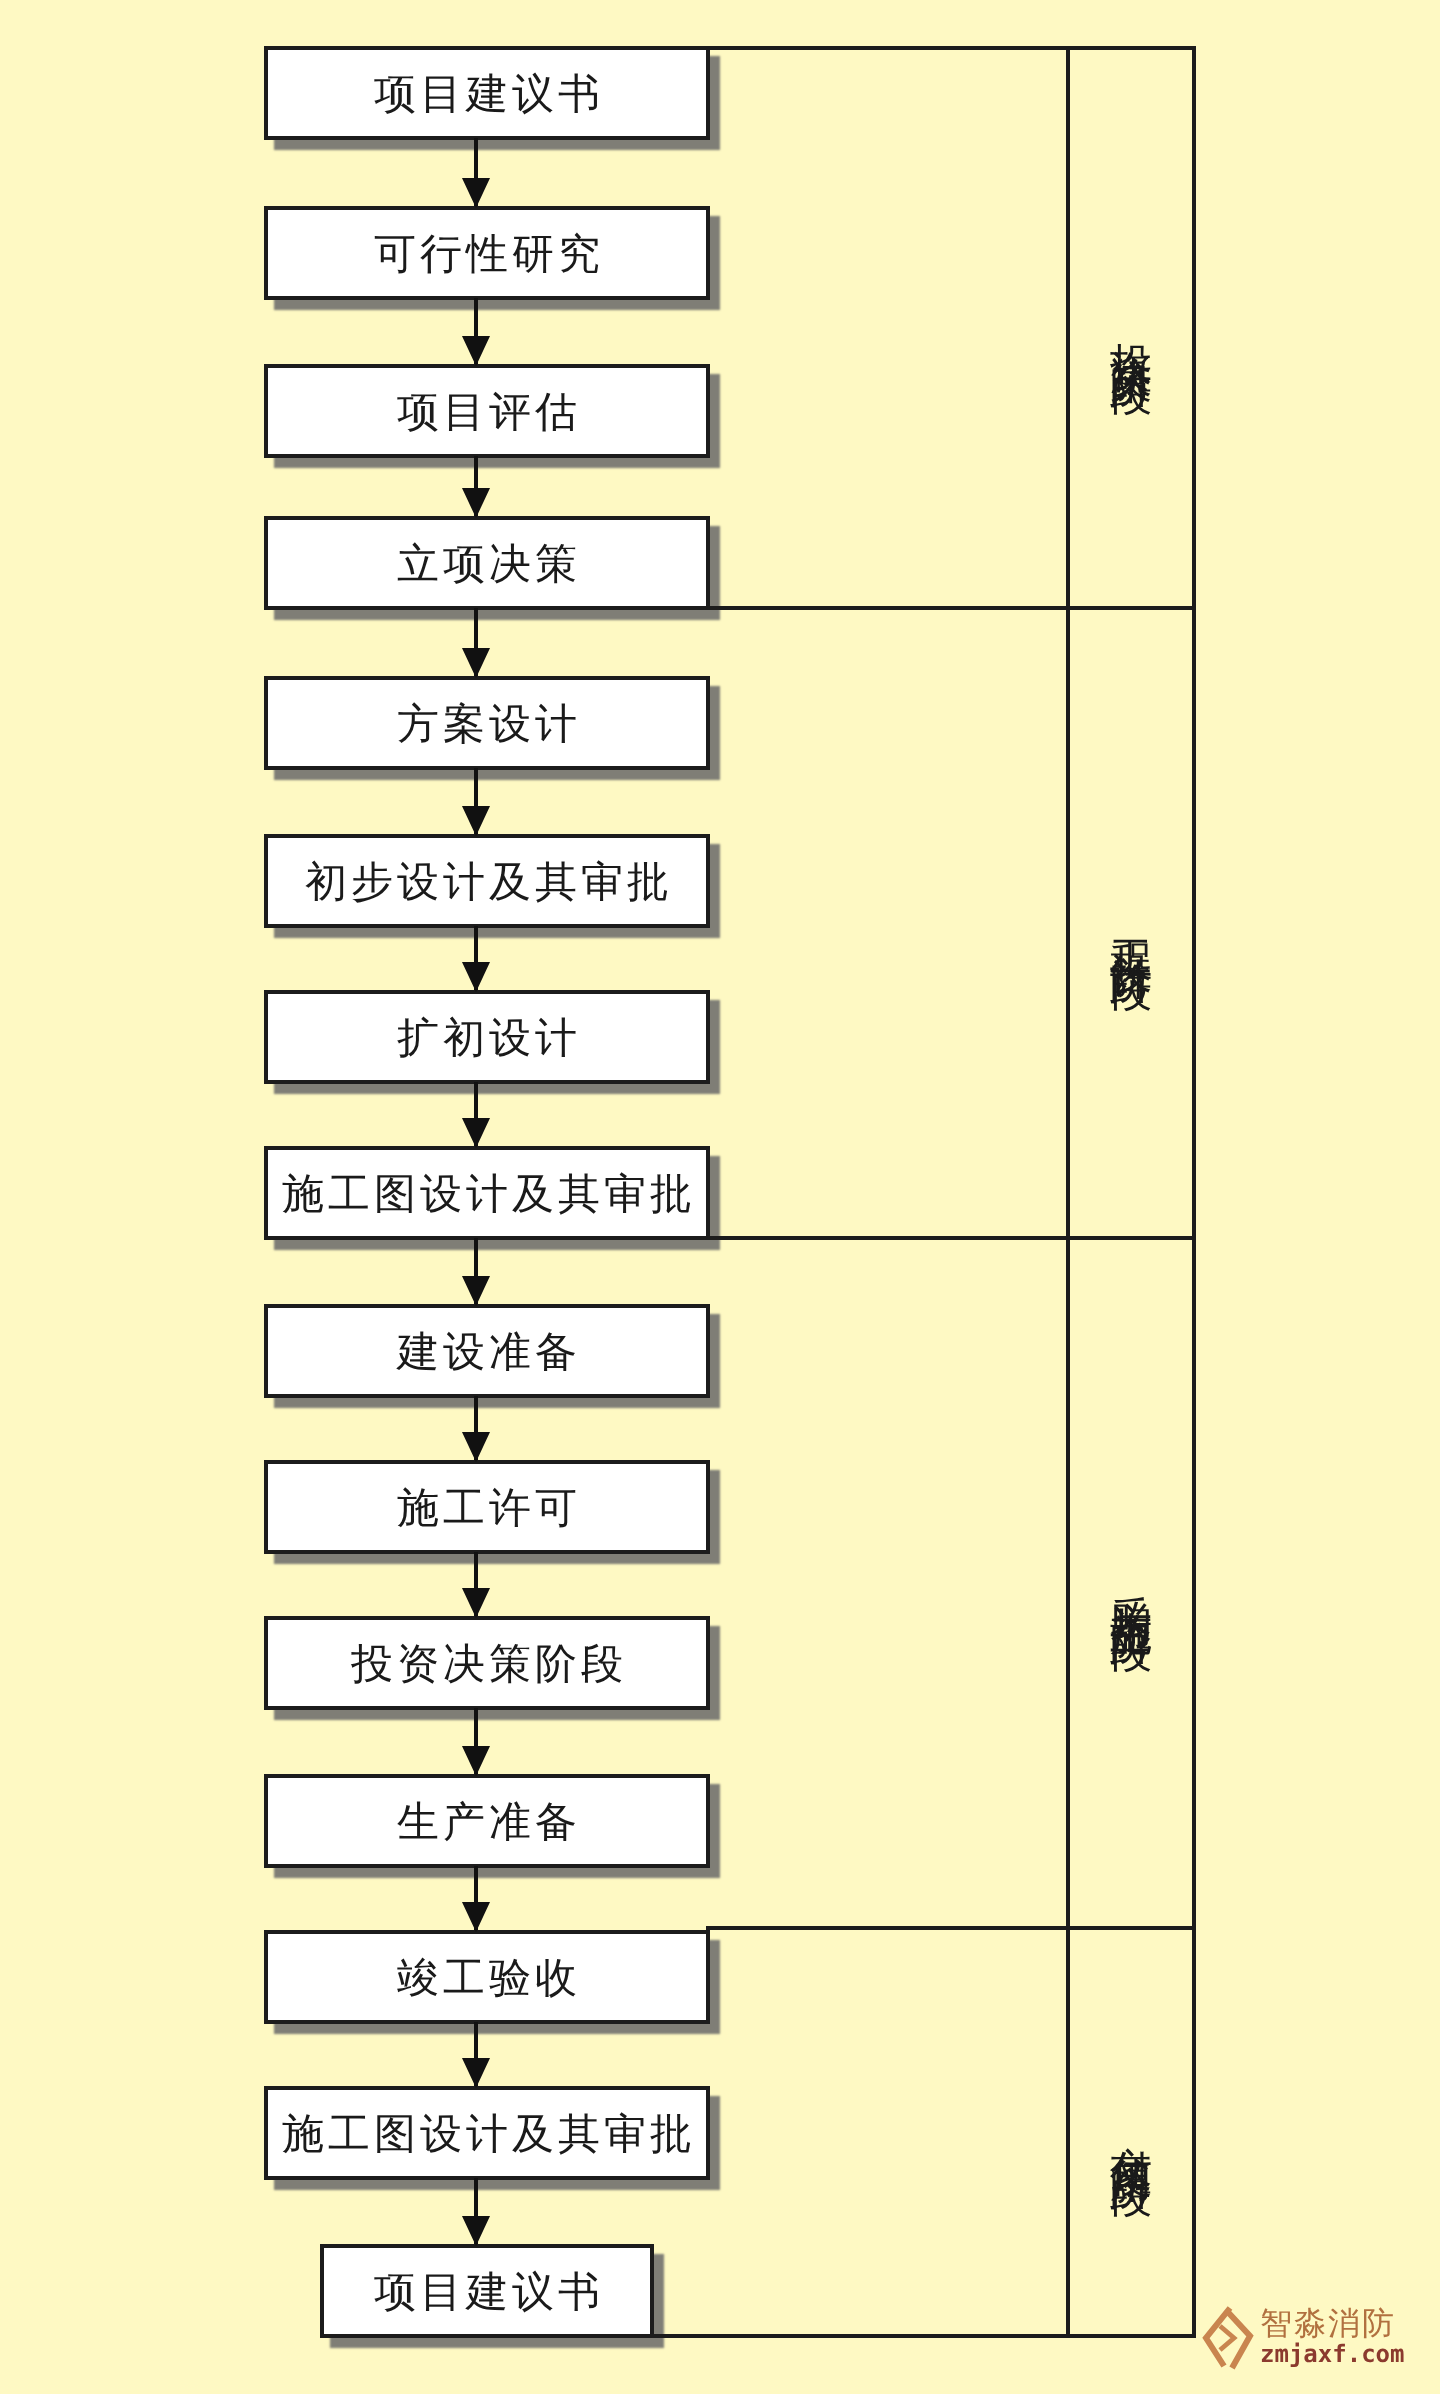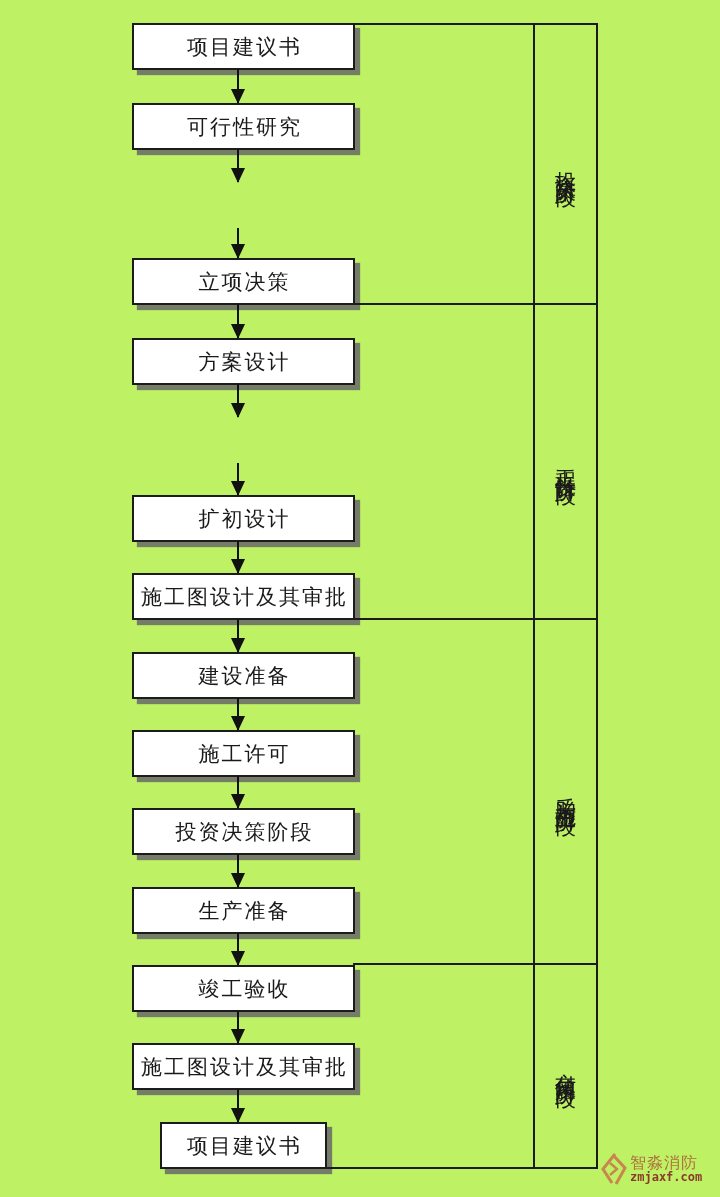--- a/index.html
+++ b/index.html
@@ -1,17 +1,17 @@
 <!DOCTYPE html>
 <html><head>
 <meta charset="utf-8">
 <style>
   html,body{margin:0;padding:0;background:#fff;}
   .canvas{
-    position:relative;width:720px;height:1197px;background:#bef264;
+    position:relative;width:720px;height:1197px;background:#fef9c3;
     overflow:hidden;
     font-family:"Liberation Serif","DejaVu Serif",serif;
     color:#1a1a1a;
   }
   
   .fbox{
     position:absolute;left:132px;width:223px;height:47px;
     box-sizing:border-box;border:2px solid #1c1c1c;background:#ffffff;
     box-shadow:5px 5px 1px rgba(105,105,105,0.85);
     display:flex;align-items:center;justify-content:center;
@@ -60,25 +60,31 @@
 <body>
 
 <div class="canvas">
 
   <div class="fbox" style="top:23px">
       <span class="t">项目建议书</span>
     </div>
   <div class="fbox" style="top:103px">
       <span class="t">可行性研究</span>
     </div>
+  <div class="fbox" style="top:182px">
+      <span class="t">项目评估</span>
+    </div>
   <div class="fbox" style="top:258px">
       <span class="t">立项决策</span>
     </div>
   <div class="fbox" style="top:338px">
       <span class="t">方案设计</span>
+    </div>
+  <div class="fbox" style="top:417px">
+      <span class="t">初步设计及其审批</span>
     </div>
   <div class="fbox" style="top:495px">
       <span class="t">扩初设计</span>
     </div>
   <div class="fbox" style="top:573px">
       <span class="t">施工图设计及其审批</span>
     </div>
   <div class="fbox" style="top:730px">
       <span class="t">施工许可</span>
     </div>

